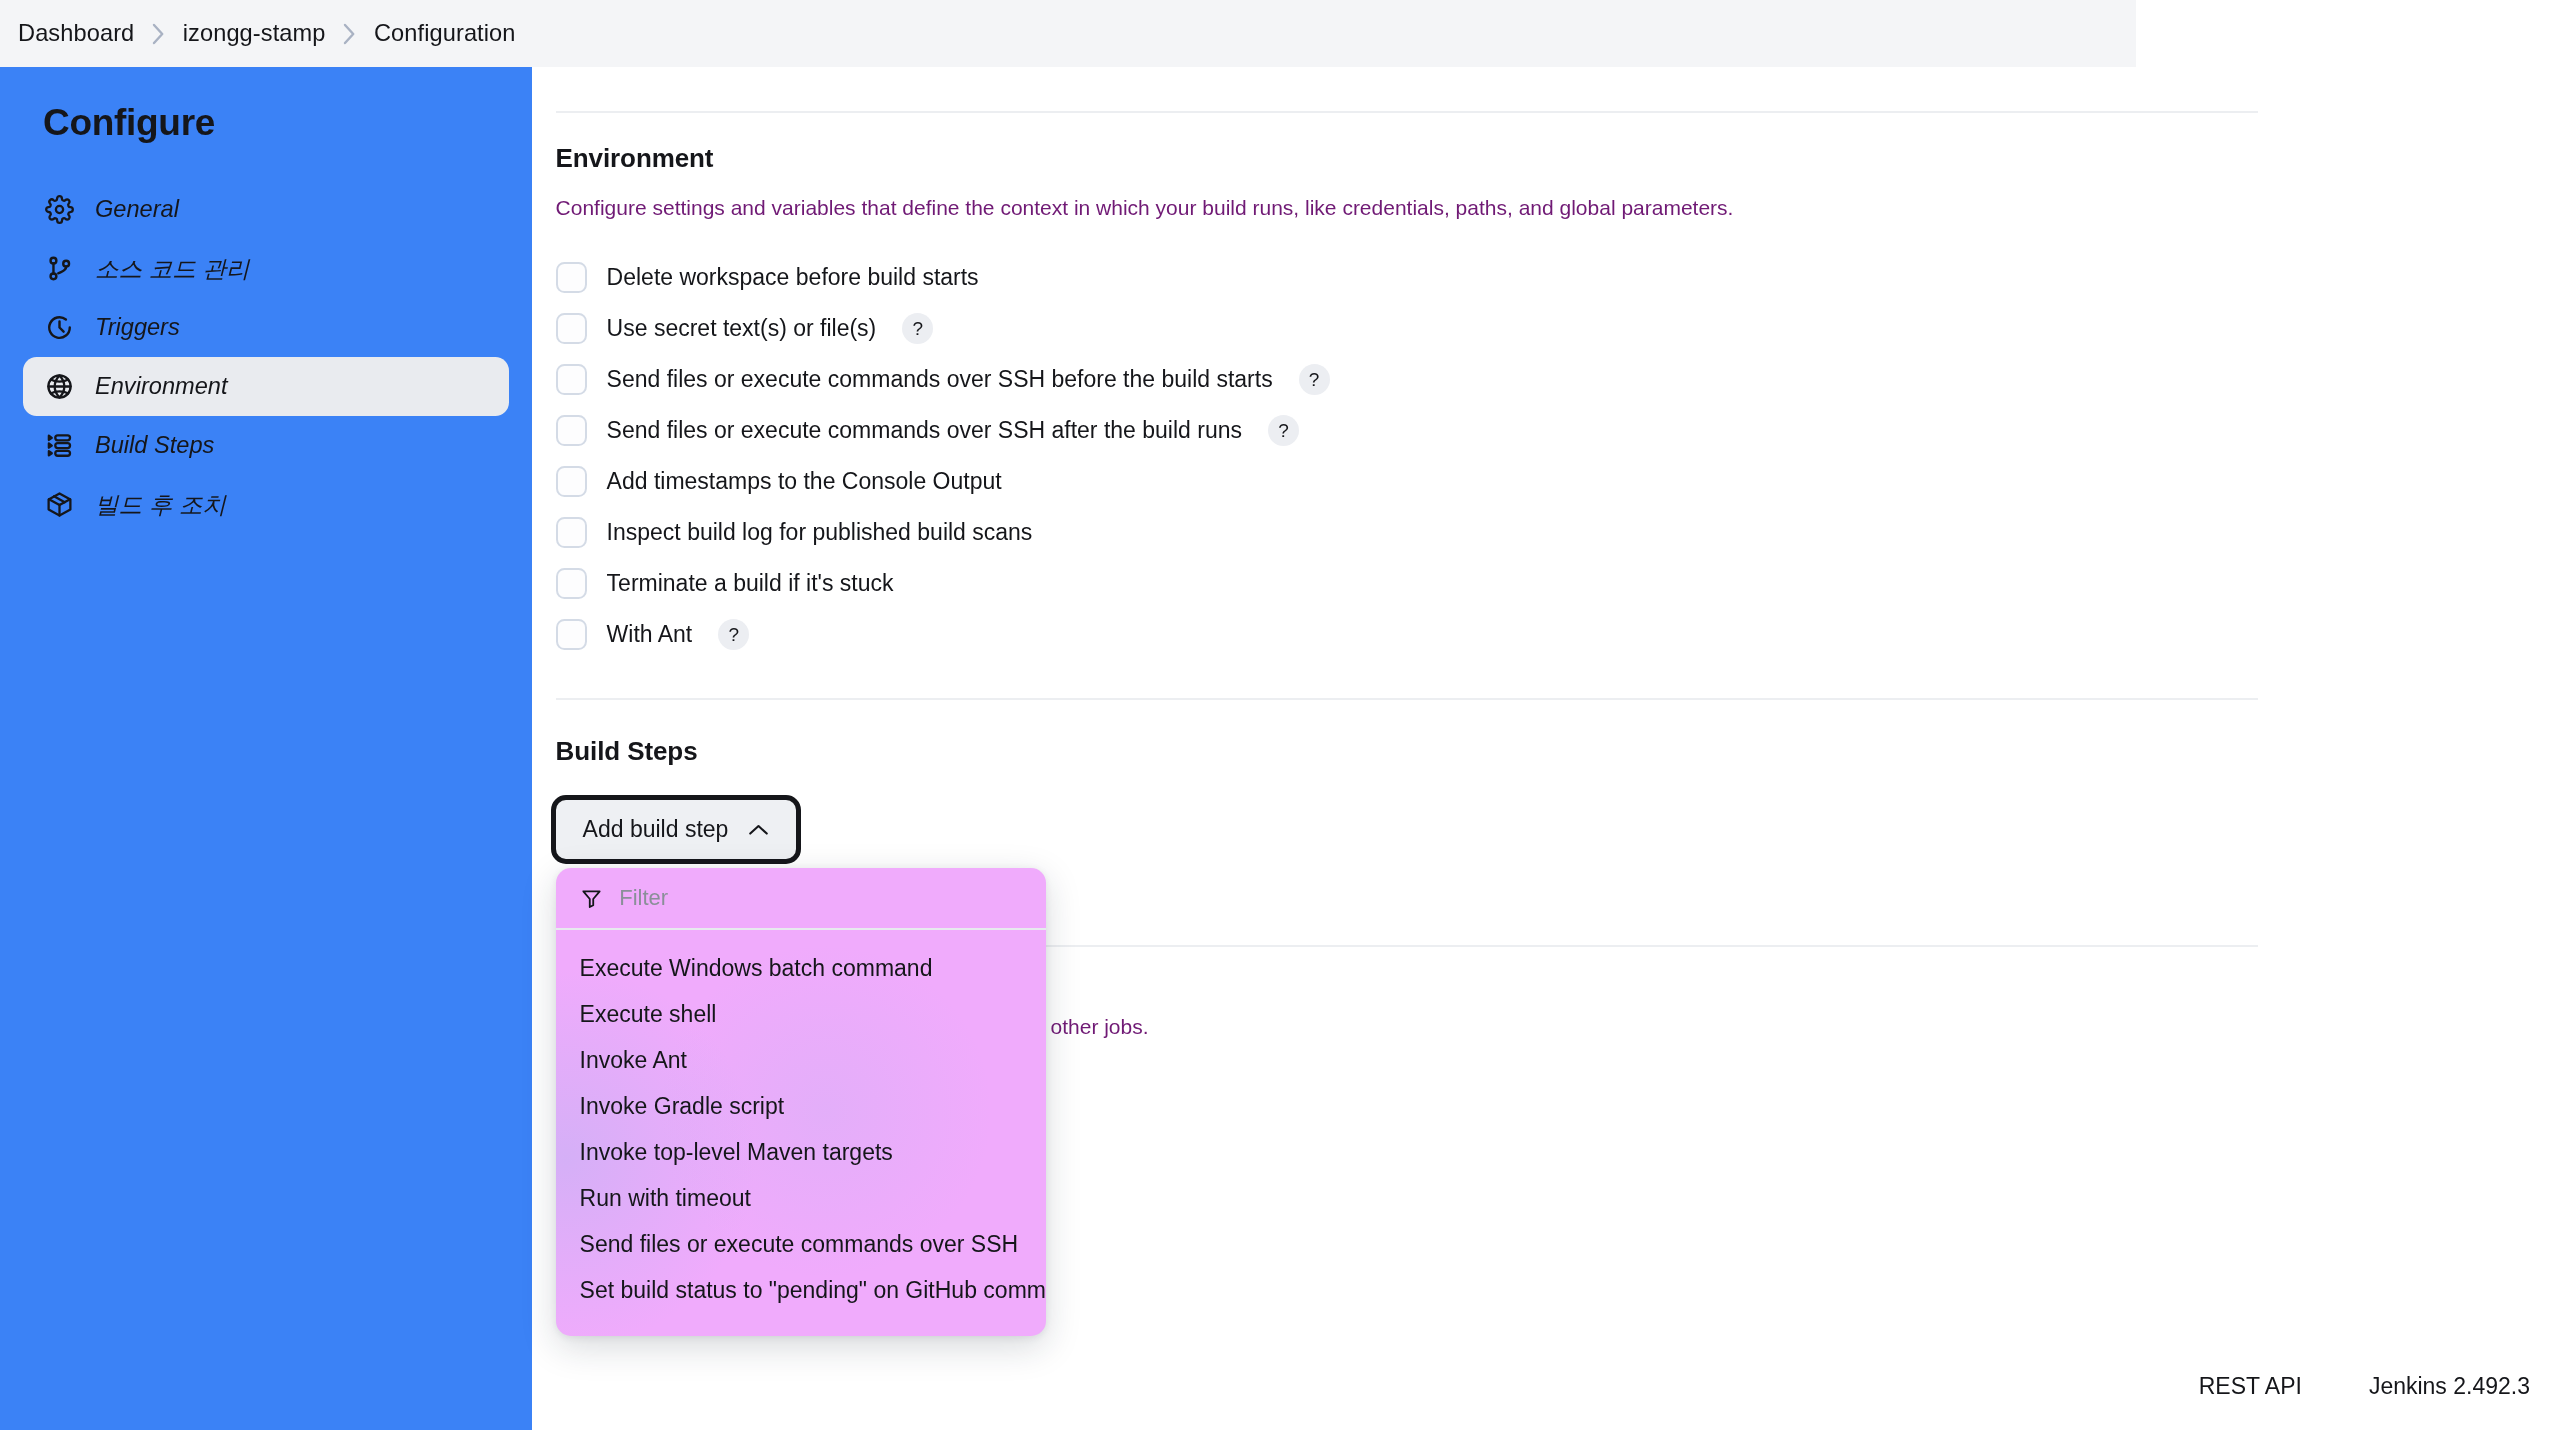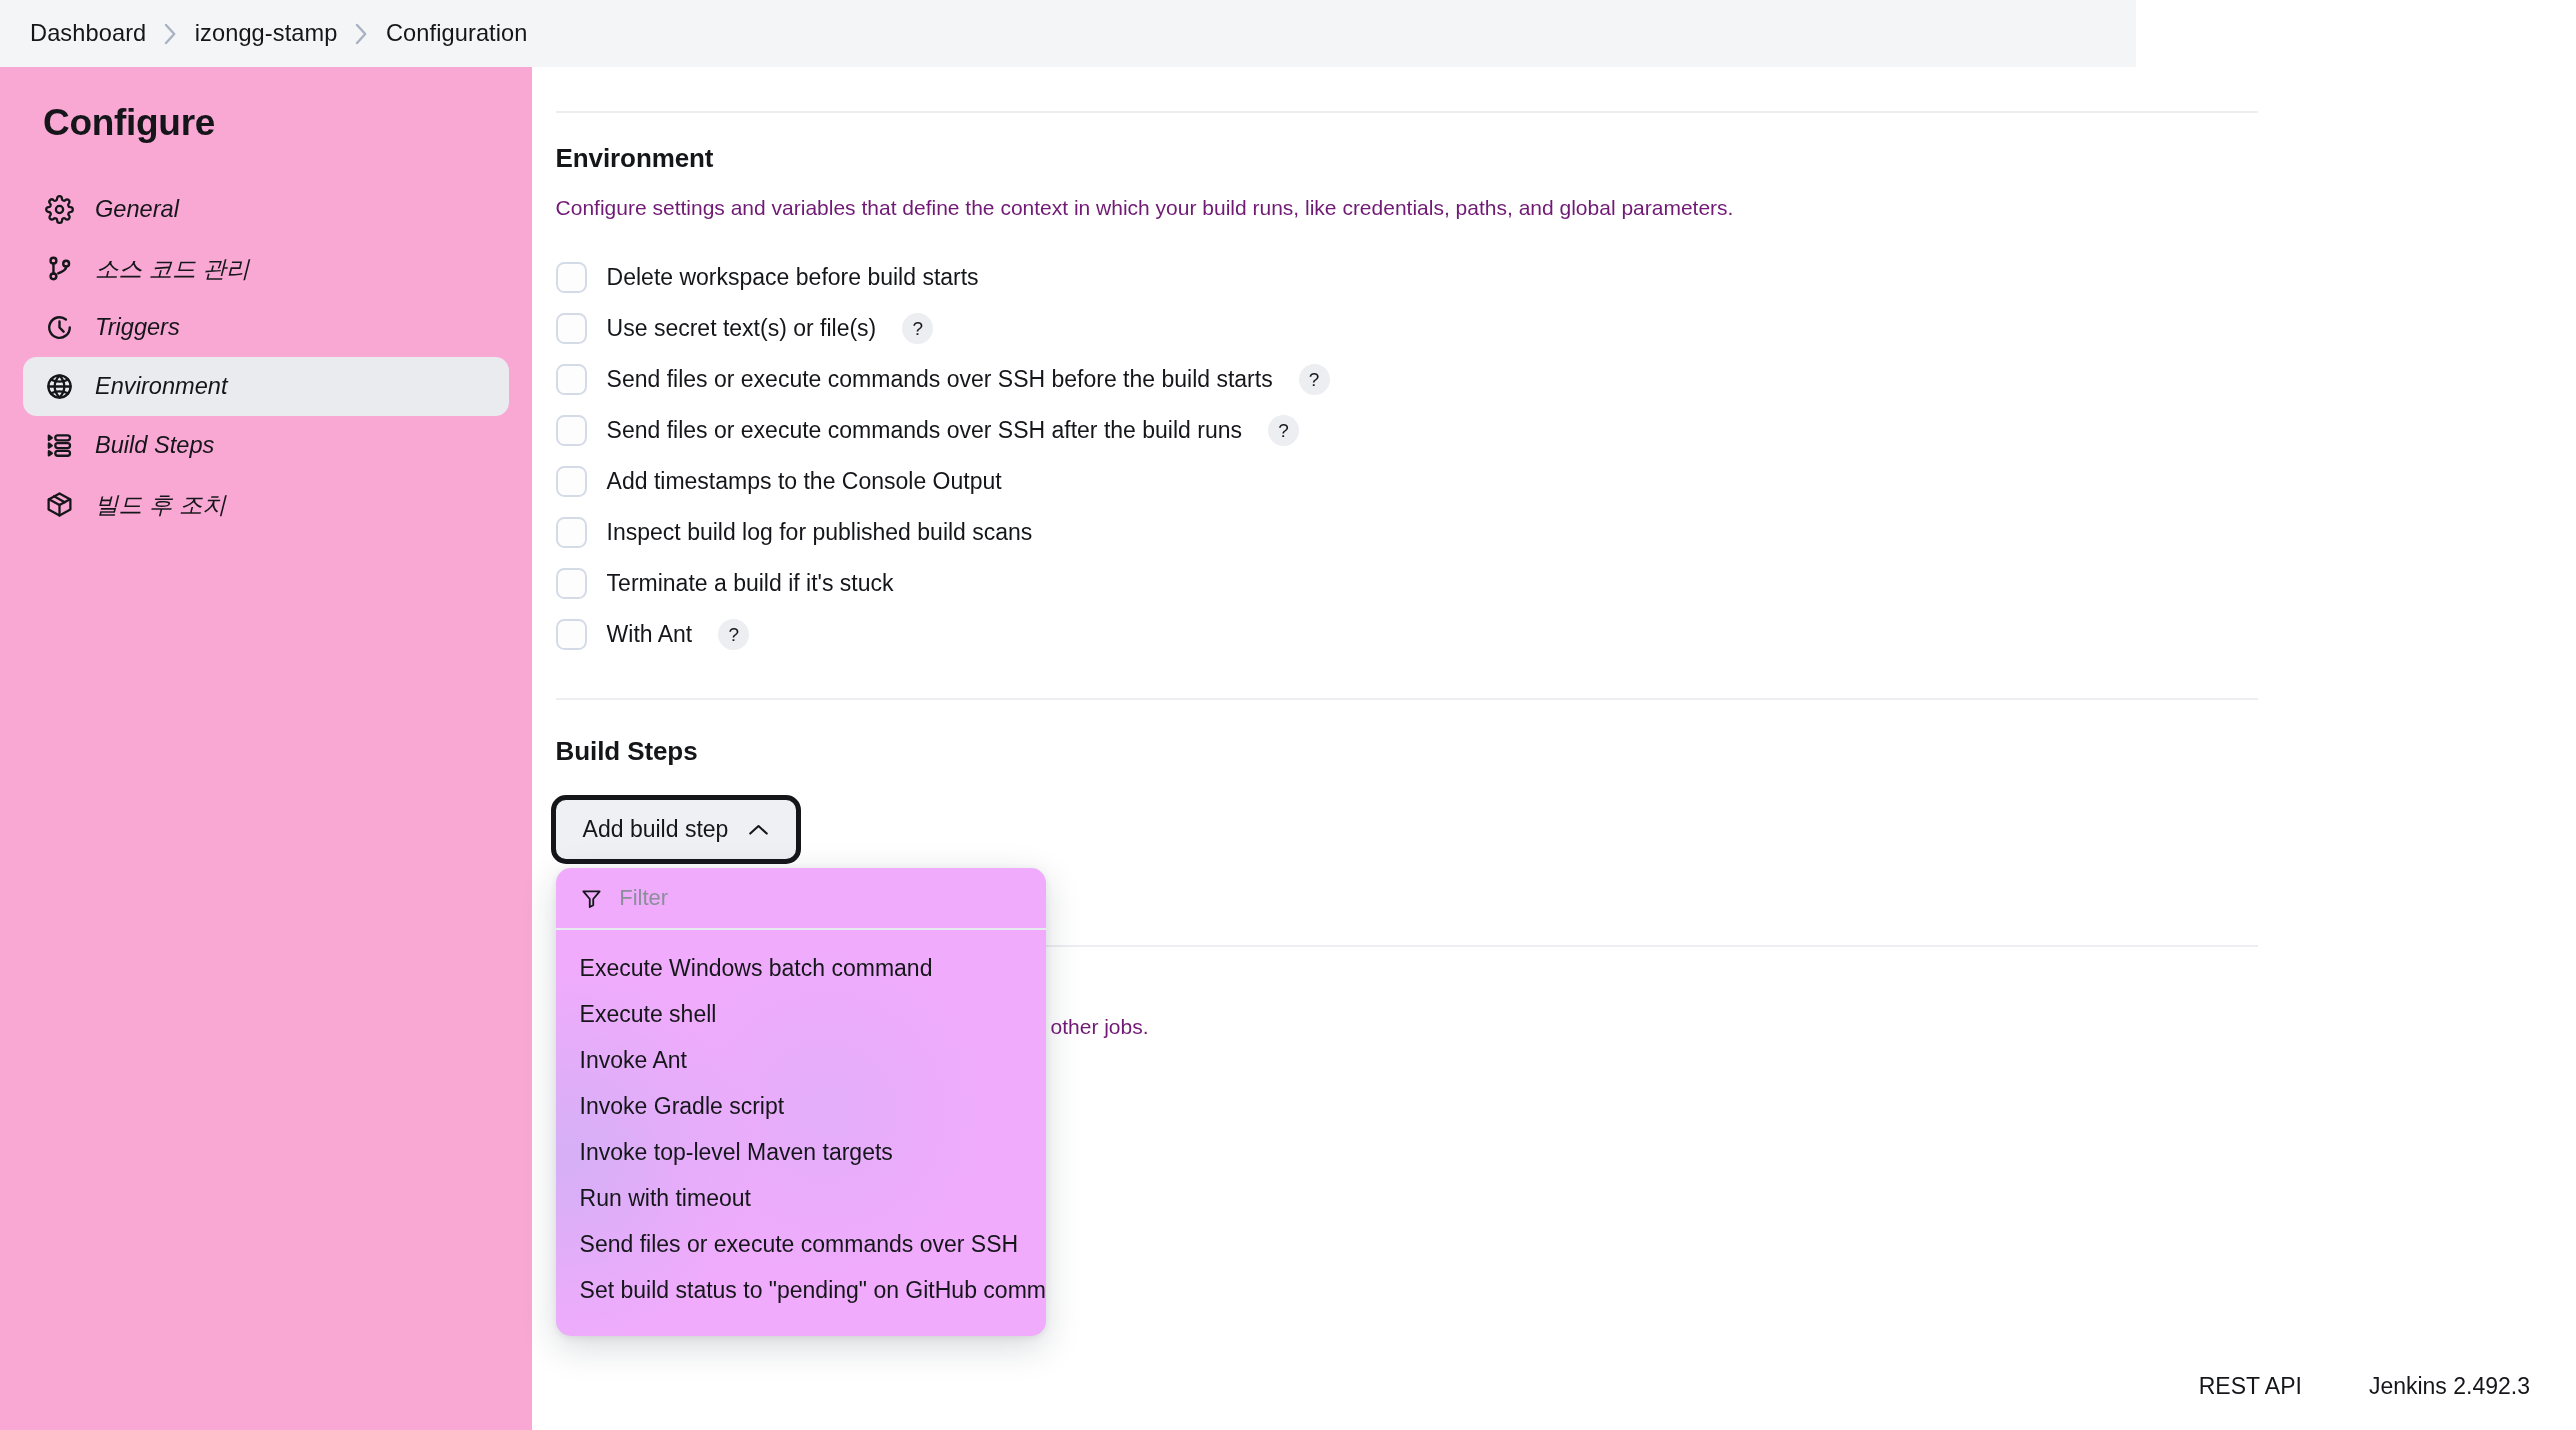--- a/index.html
+++ b/index.html
@@ -10,38 +10,38 @@
     -webkit-font-smoothing: antialiased;
   }
   #root { position: relative; width: 2576px; height: 1430px; overflow: hidden; background:#fff; }
 
   
   .breadcrumb-bar {
     position: absolute; top: 0; left: 0;
     width: 2136px; height: 67px;
     background: #f4f5f7;
     display: flex; align-items: center;
-    padding-left: 30px;
+    padding-left: 18px;
     z-index: 40;
   }
   .crumb {
     font-size: 23.6px; color: #15161a; font-weight: 400;
     letter-spacing: 0.1px; white-space: nowrap;
   }
   .crumb-sep {
     margin: 0 16.7px; display: inline-flex; align-items: center;
     color: #a9b2c3;
   }
   .crumb-sep svg { display: block; }
 
   
   .sidebar {
     position: absolute; left: 0; top: 67px;
     width: 532px; height: 1363px;
-    background: #f9a8d4;
+    background: #3b82f6;
     padding: 0;
   }
   .sidebar-title {
     font-size: 37px; font-weight: 700; color: #15161a;
     margin: 35px 0 0 43px; letter-spacing: -0.3px;
   }
   .nav { margin-top: 36px; padding: 0 23px; }
   .nav-item {
     display: flex; align-items: center;
     height: 59px; border-radius: 13.7px;

